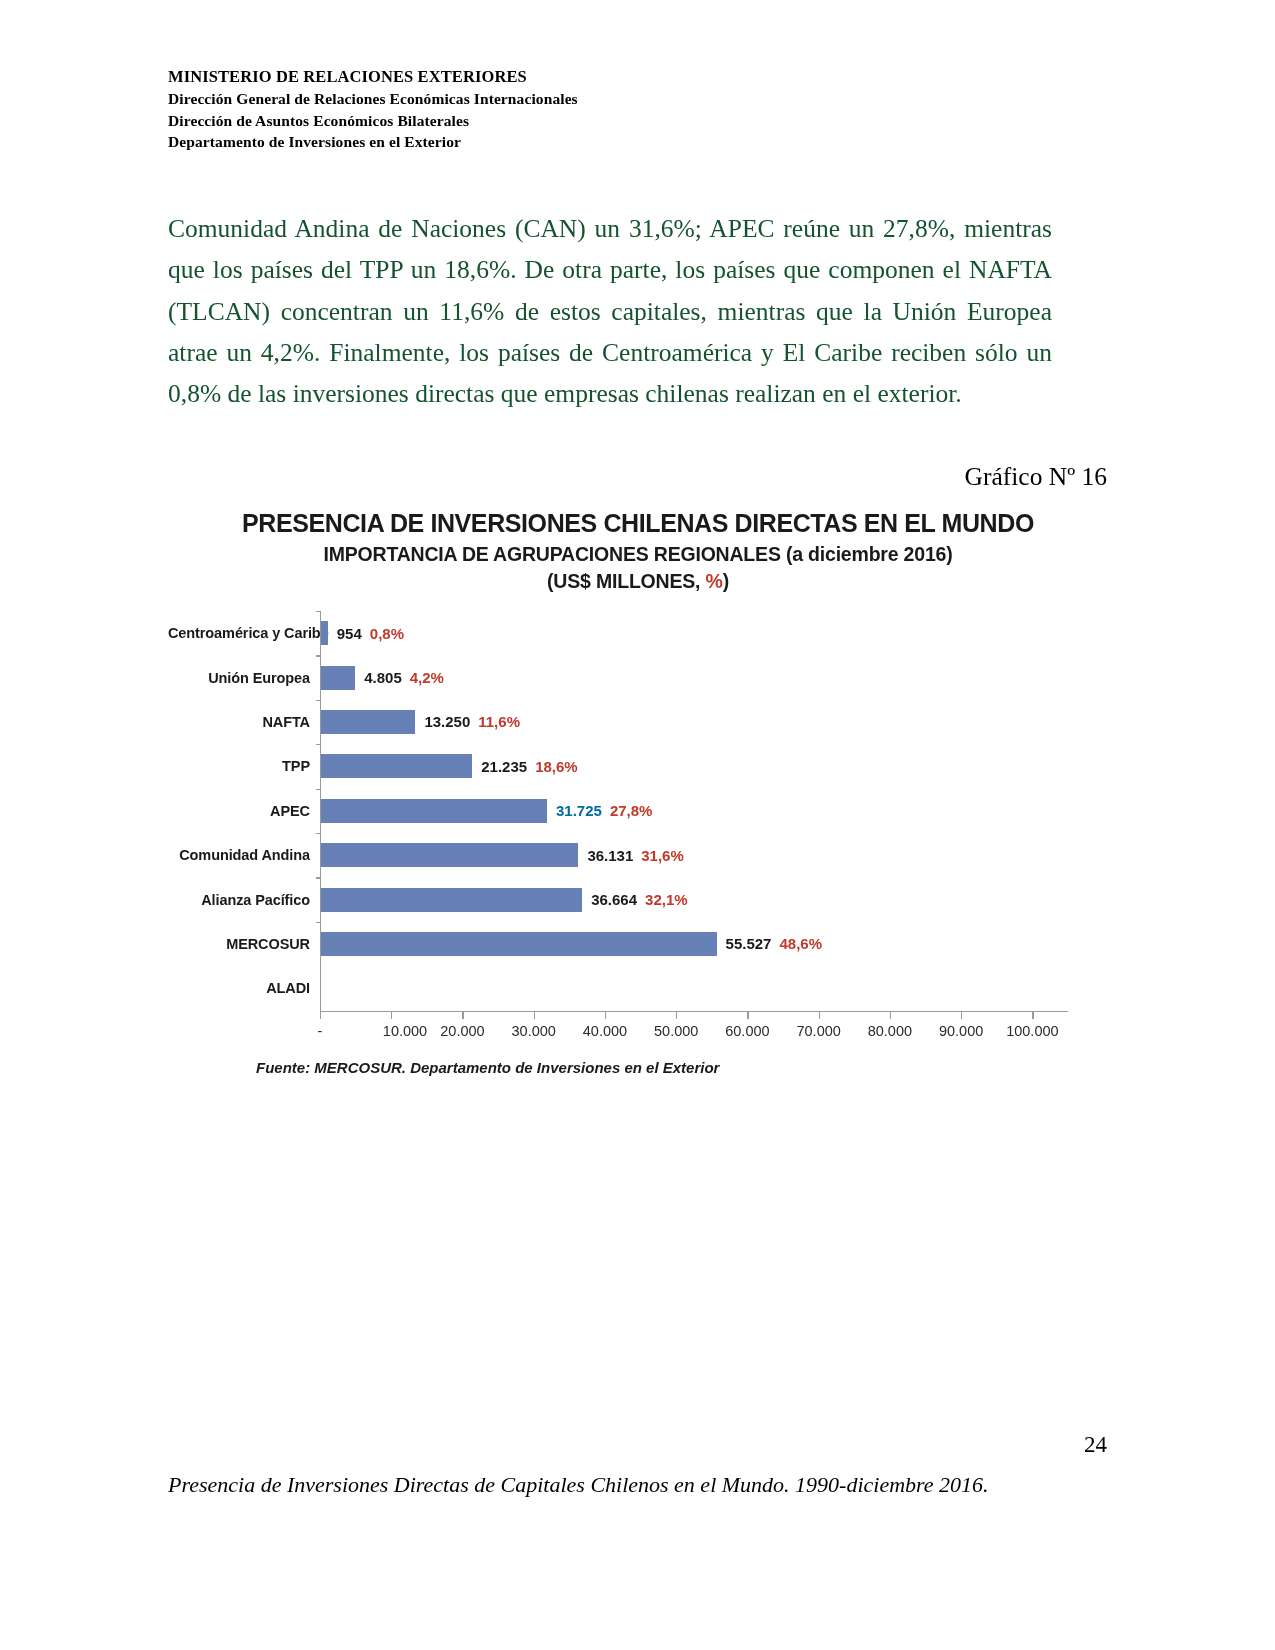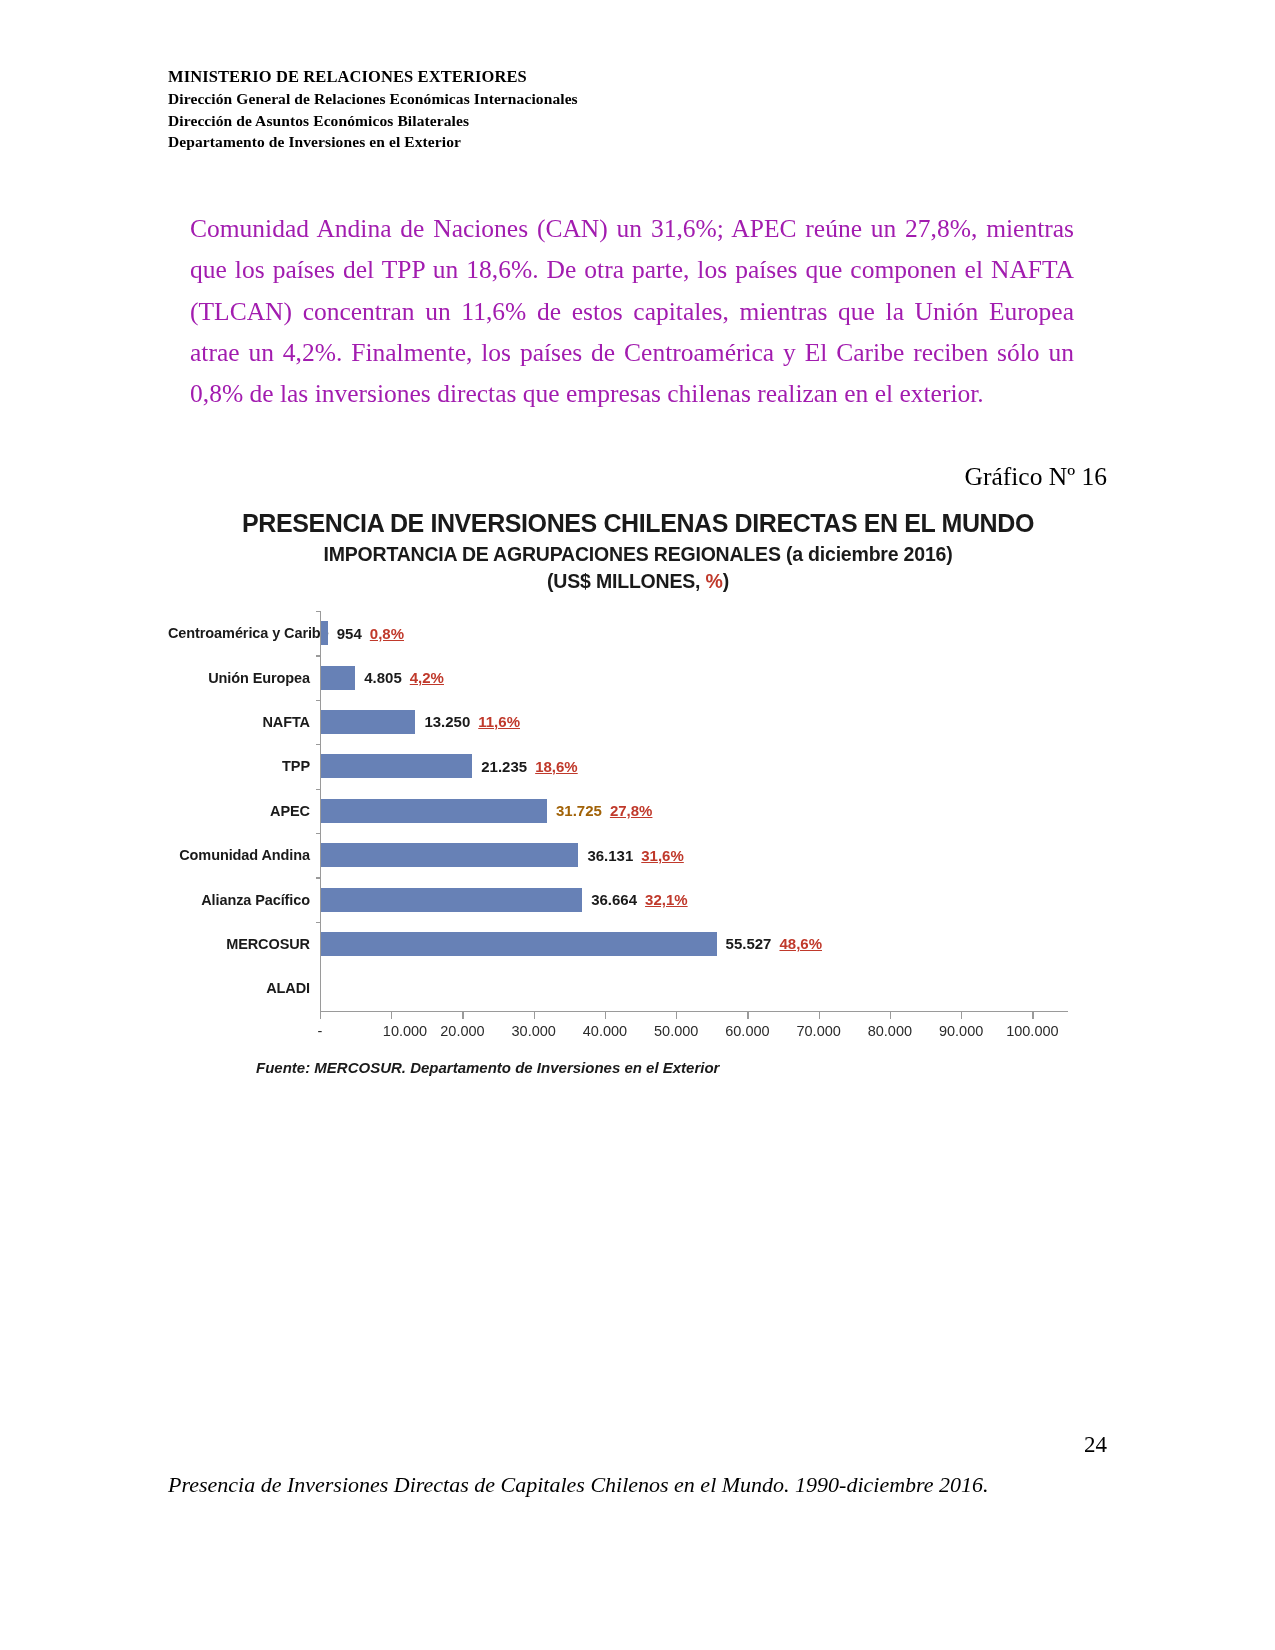--- a/index.html
+++ b/index.html
@@ -35,24 +35,23 @@
 
   
   .body-para {
     position: absolute;
     left: 168px;
     top: 208px;
     width: 884px;
     font-family: "Liberation Serif", serif;
     font-size: 25.5px;
     line-height: 1.62;
-    color: #a21caf;
+    color: #14532d;
     text-align: justify;
     text-justify: inter-word;
-    margin-left: 22px;
   }
 
   
   .figure-label {
     position: absolute;
     right: 168px;
     top: 462px;
     font-family: "Liberation Serif", serif;
     font-size: 25.5px;
     color: #000;
@@ -146,21 +145,21 @@
     flex: 0 0 auto;
   }
   .bar-labels {
     margin-left: 9px;
     white-space: nowrap;
     font-size: 15px;
     font-weight: bold;
     color: #1a1a1a;
   }
   .bar-labels .val { color: #1a1a1a; }
-  .bar-labels .pct { color: #c0392b; margin-left: 8px; text-decoration: underline; }
+  .bar-labels .pct { color: #c0392b; margin-left: 8px; }
 
   
   .tick-left {
     position: absolute;
     left: -5px;
     top: 0;
     width: 5px;
     height: 1.2px;
     background: #9a9a9a;
   }
@@ -300,21 +299,21 @@
             <div class="bar-labels"><span class="val" style="color: rgb(26, 26, 26);">13.250</span><span class="pct" style="color: rgb(192, 57, 43);">11,6%</span></div>
           </div>
           <div class="bar-row">
             <div class="tick-left"></div>
             <div class="bar" style="width: 151.274px; background: rgb(103, 129, 182);"></div>
             <div class="bar-labels"><span class="val" style="color: rgb(26, 26, 26);">21.235</span><span class="pct" style="color: rgb(192, 57, 43);">18,6%</span></div>
           </div>
           <div class="bar-row">
             <div class="tick-left"></div>
             <div class="bar" style="width: 226.003px; background: rgb(103, 129, 182);"></div>
-            <div class="bar-labels"><span class="val" style="color: #a16207;">31.725</span><span class="pct" style="color: rgb(192, 57, 43);">27,8%</span></div>
+            <div class="bar-labels"><span class="val" style="color: #0369a1;">31.725</span><span class="pct" style="color: rgb(192, 57, 43);">27,8%</span></div>
           </div>
           <div class="bar-row">
             <div class="tick-left"></div>
             <div class="bar" style="width: 257.39px; background: rgb(103, 129, 182);"></div>
             <div class="bar-labels"><span class="val" style="color: rgb(26, 26, 26);">36.131</span><span class="pct" style="color: rgb(192, 57, 43); margin-top: 45px;">31,6%</span></div>
           </div>
           <div class="bar-row">
             <div class="tick-left"></div>
             <div class="bar" style="width: 261.187px; background: rgb(103, 129, 182);"></div>
             <div class="bar-labels"><span class="val" style="color: rgb(26, 26, 26);">36.664</span><span class="pct" style="color: rgb(192, 57, 43);">32,1%</span></div>

